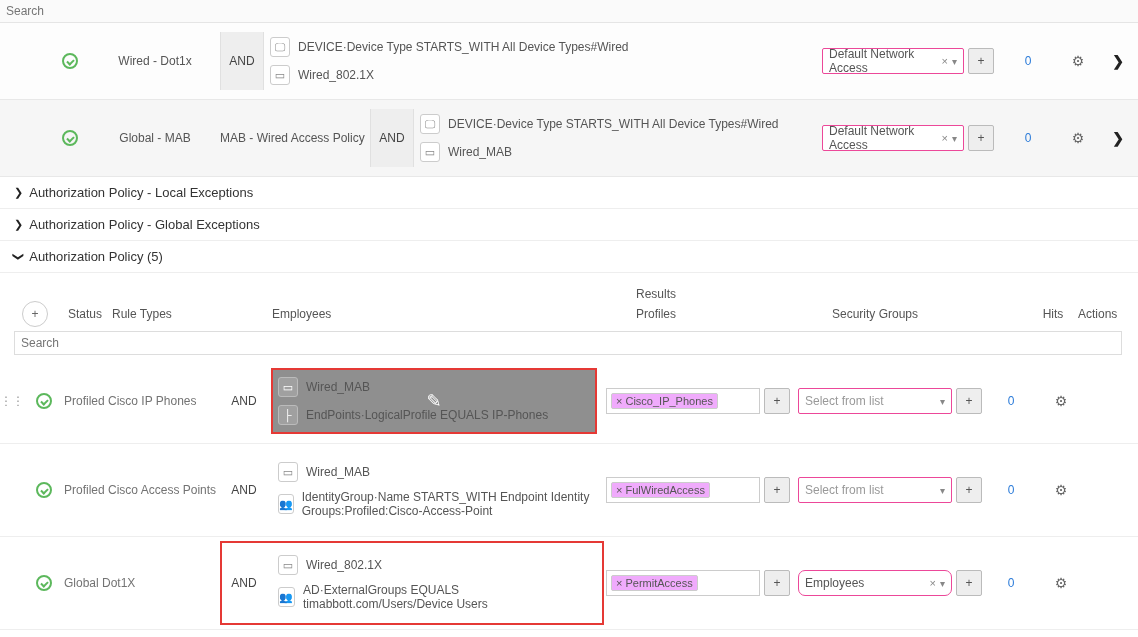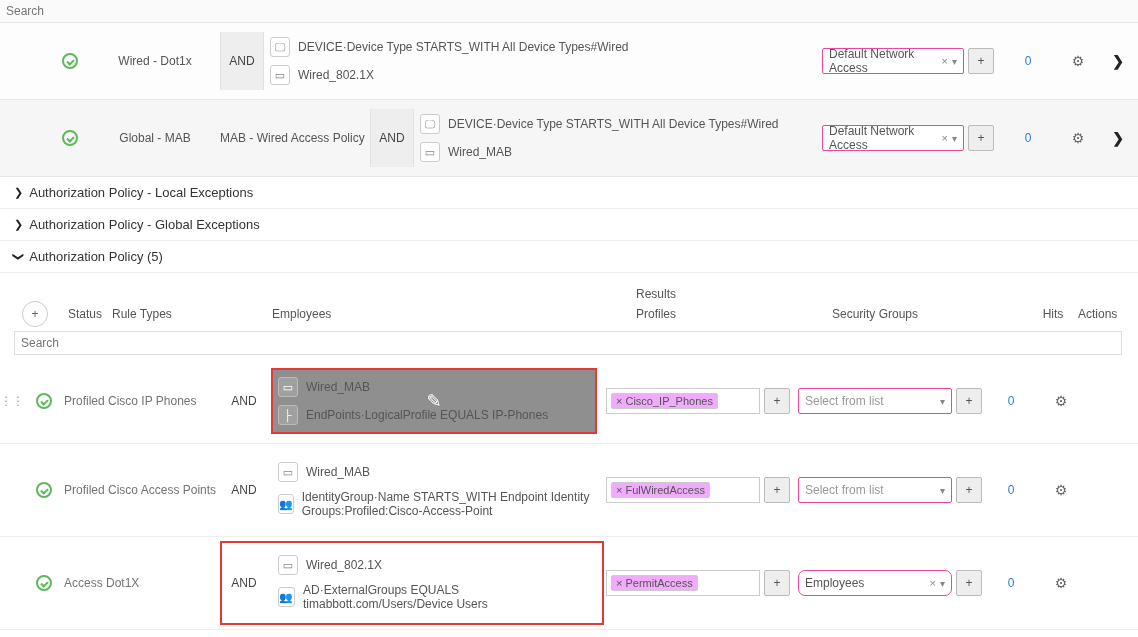--- a/index.html
+++ b/index.html
@@ -330,21 +330,21 @@
       <div class="plus-btn">+</div>
     </div>
     <div style="width:50px; text-align:center; color:#2b7bd9;">0</div>
     <div style="width:50px; text-align:center; color:#666;"><span class="gear-icon"></span></div>
   </div>
     <div class="auth-row">
     <div class="drag"></div>
     <div class="status">
         <span class="check-icon"></span>
       </div>
-    <div class="rname">Access Dot1X</div>
+    <div class="rname">Global Dot1X</div>
     <div style="display:flex; align-items:stretch; outline:2px solid #e53935;">
       <div class="and-box" style="display:flex;align-items:center;justify-content:center;">AND</div>
       <div class="cond-area" style="position:relative;">
         <div class="" style="padding:4px 6px; position:relative;">
           <div class="cond-line">
               <span class="cond-icon">▭</span>
               <span>Wired_802.1X</span>
             </div>
             <div class="cond-line">
               <span class="cond-icon">👥</span>

